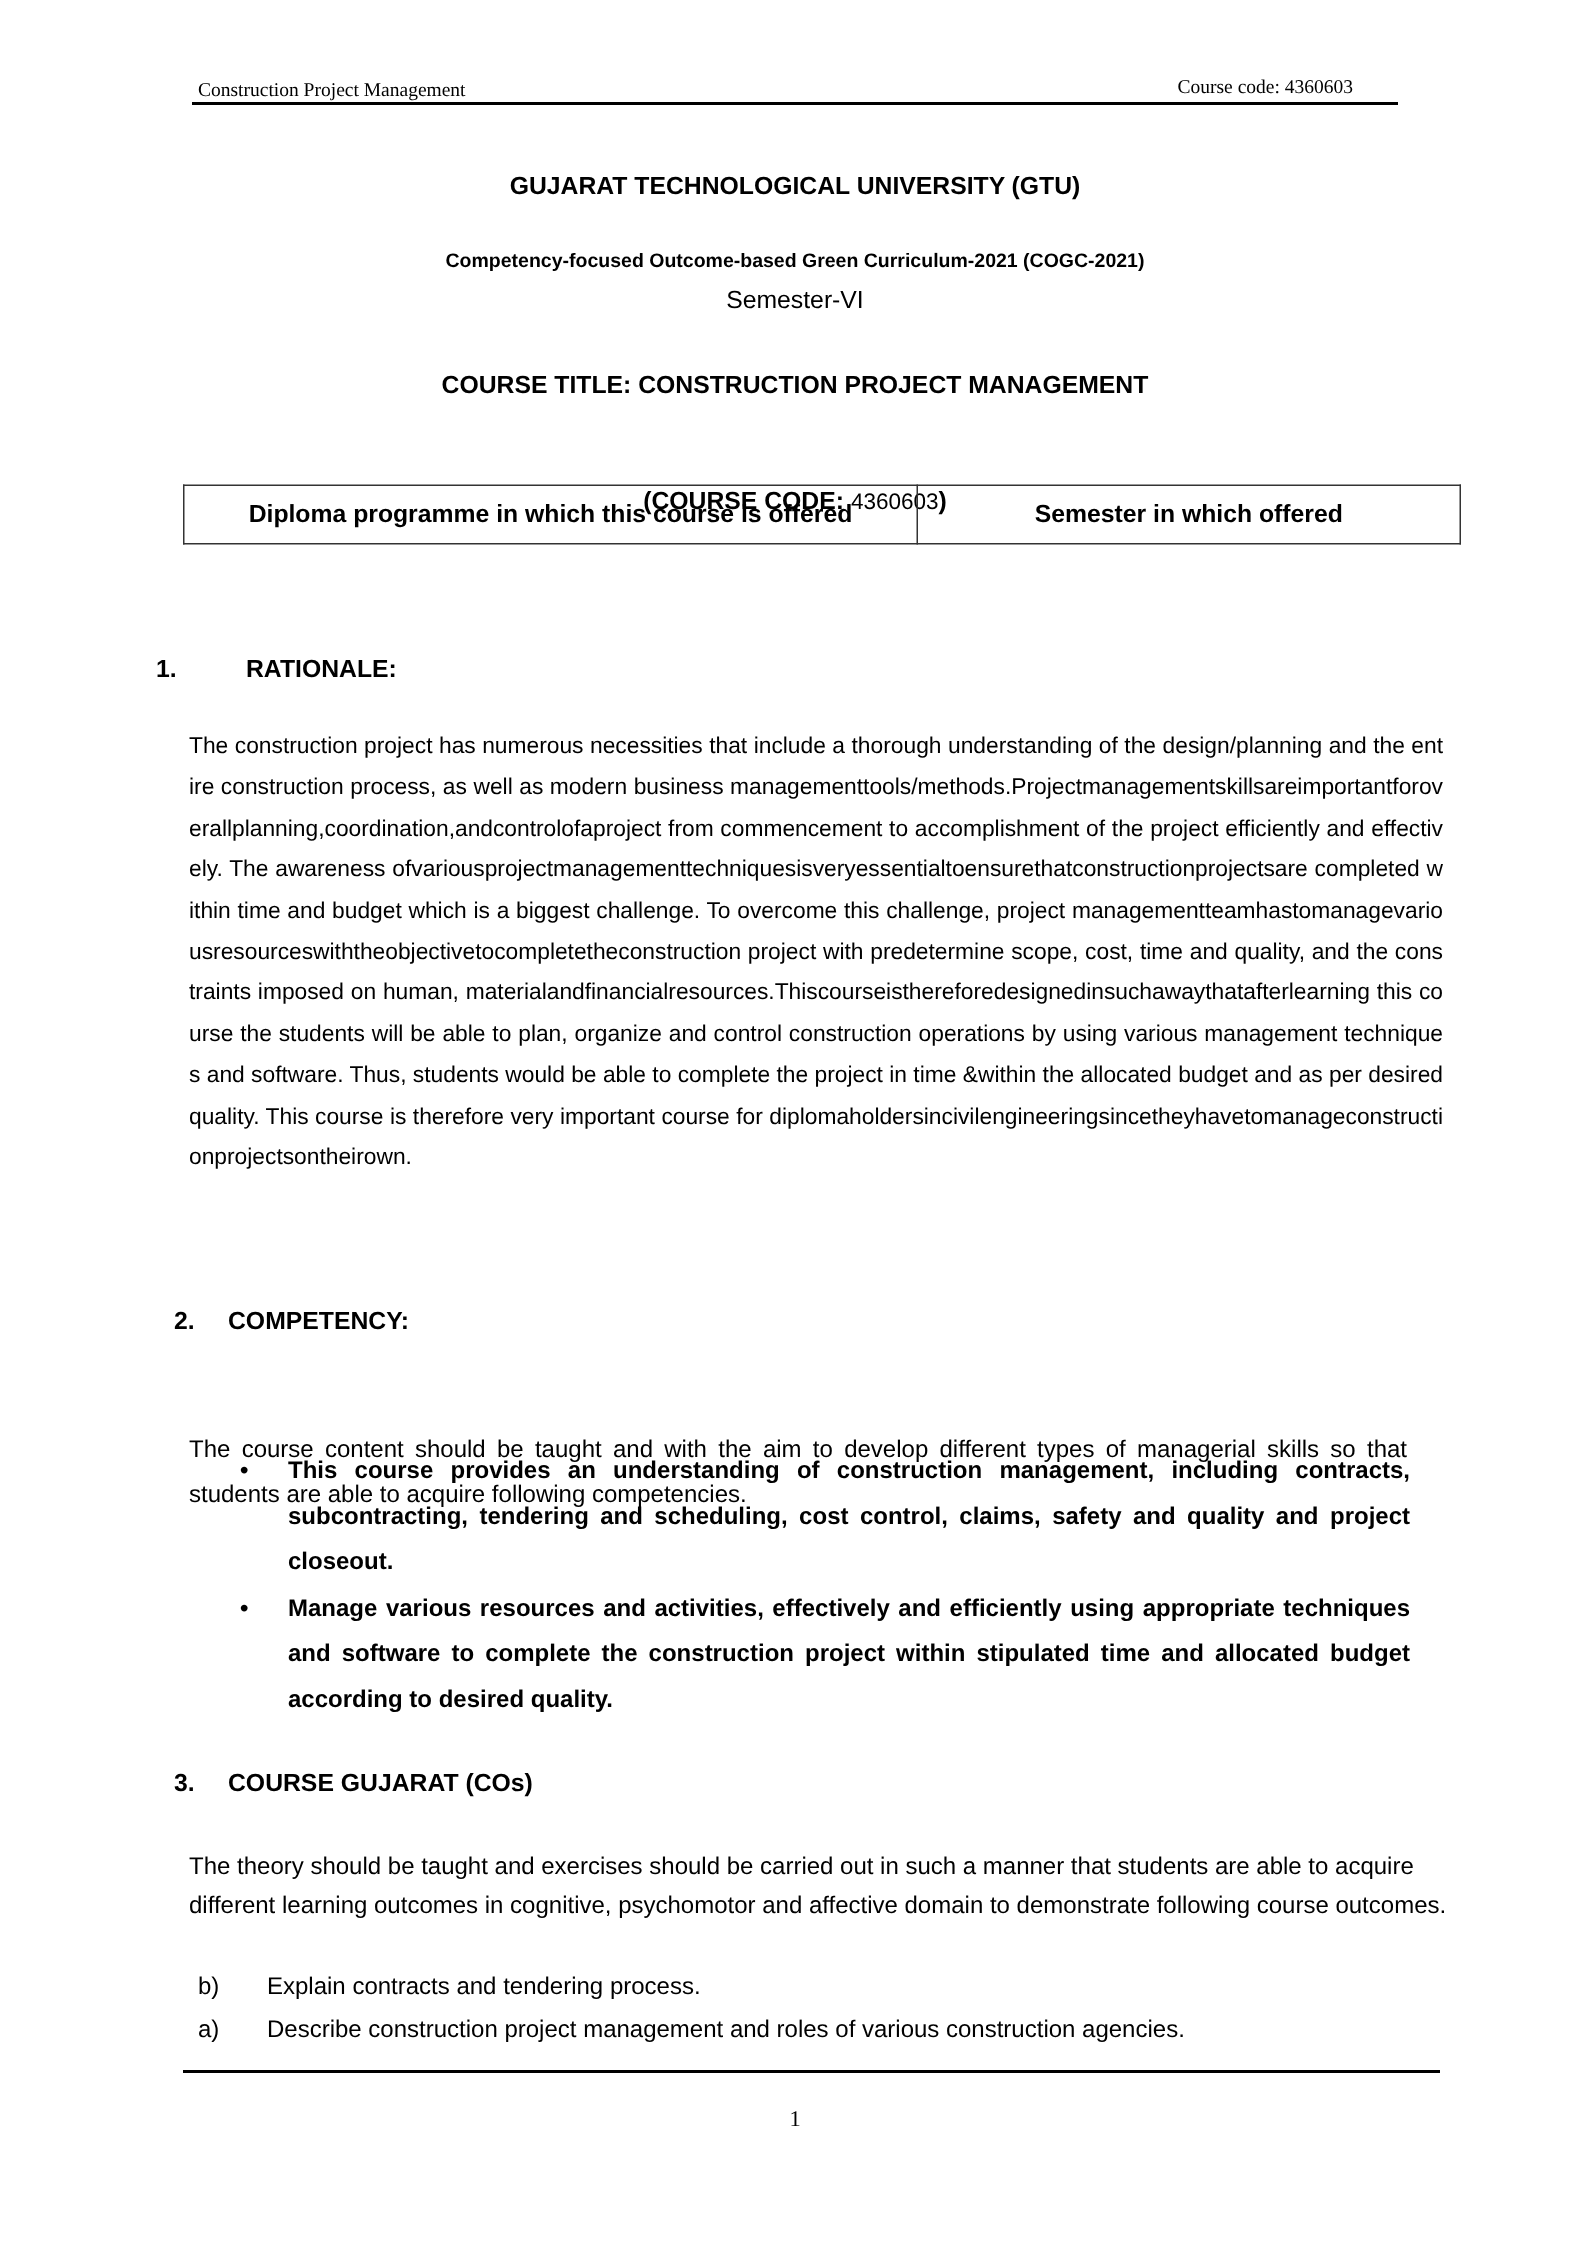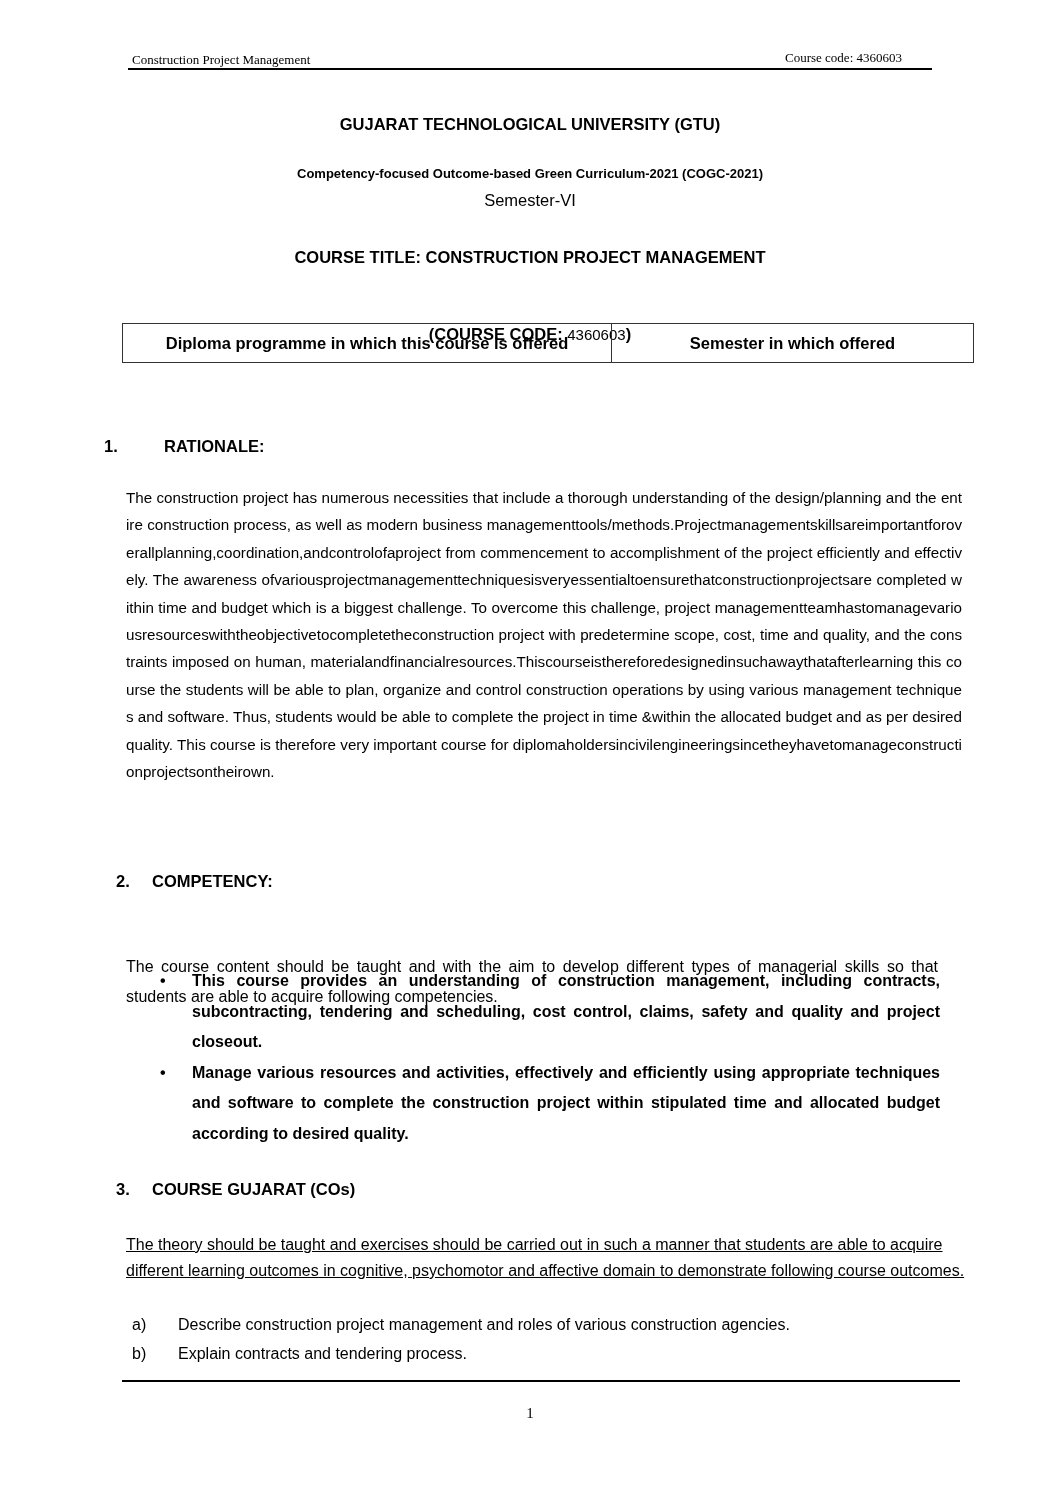--- a/index.html
+++ b/index.html
@@ -28,21 +28,21 @@
   .sec .num { display:inline-block; }
 
   .para { position:absolute; font-family:"Liberation Sans", sans-serif; font-size:15.2px; text-align:justify; text-align-last:left; word-break:break-all; }
   .rationale { left:126px; top:484px; width:836px; line-height:27.4px; }
   .comp-intro { left:126px; top:952px; width:812px; line-height:30px; font-size:16px; }
 
   ul.bul { position:absolute; left:160px; top:966px; width:780px; margin:0; padding:0; list-style:none; font-family:"Liberation Sans", sans-serif; font-size:16px; font-weight:bold; line-height:30.5px; }
   ul.bul li { position:relative; padding-left:32px; text-align:justify; margin-bottom:0; }
   ul.bul li .dot { position:absolute; left:0; top:0; }
 
-  .co-intro { left:126px; top:1232px; width:846px; line-height:26px; font-size:16px; text-align:left; word-break:normal;text-decoration:underline; }
+  .co-intro { left:126px; top:1232px; width:846px; line-height:26px; font-size:16px; text-align:left; word-break:normal; }
   ul.co { position:absolute; left:132px; top:1310px; margin:0; padding:0; list-style:none; font-family:"Liberation Sans", sans-serif; font-size:16px; line-height:29px; }
   ul.co li .lbl { display:inline-block; width:46px; }
 
   .ftr-rule { position:absolute; left:122px; top:1380px; width:838px; height:2px; background:#000; }
   .pgno { position:absolute; left:0; width:1060px; top:1405px; text-align:center; font-size:15px; }
 </style>
 </head>
 <body>
 
 <div class="hdr serif">
@@ -78,18 +78,18 @@
 <ul class="bul">
   <li><span class="dot">•</span><span>This course provides an understanding of construction management, including contracts, subcontracting, tendering and scheduling, cost control, claims, safety and quality and project closeout.</span></li>
   <li><span class="dot">•</span><span>Manage various resources and activities, effectively and efficiently using appropriate techniques and software to complete the construction project within stipulated time and allocated budget according to desired quality.</span></li>
 </ul>
 
 <div class="sec" style="left:116px; top:1180px;">
   <span class="num" style="width:36px;">3.</span><span>COURSE GUJARAT (COs)</span>
 </div>
 <div class="para co-intro">The theory should be taught and exercises should be carried out in such a manner that students are able to acquire different learning outcomes in cognitive, psychomotor and affective domain to demonstrate following course outcomes.</div>
 <ul class="co">
+  <li><span class="lbl">b)</span><span>Explain  contracts and tendering process.</span></li>
   <li><span class="lbl">a)</span><span>Describe construction project management and roles of various construction agencies.</span></li>
-  <li><span class="lbl">b)</span><span>Explain  contracts and tendering process.</span></li>
 </ul>
 
 <div class="ftr-rule"></div>
 <div class="pgno serif">1</div>
 
 </body></html>

